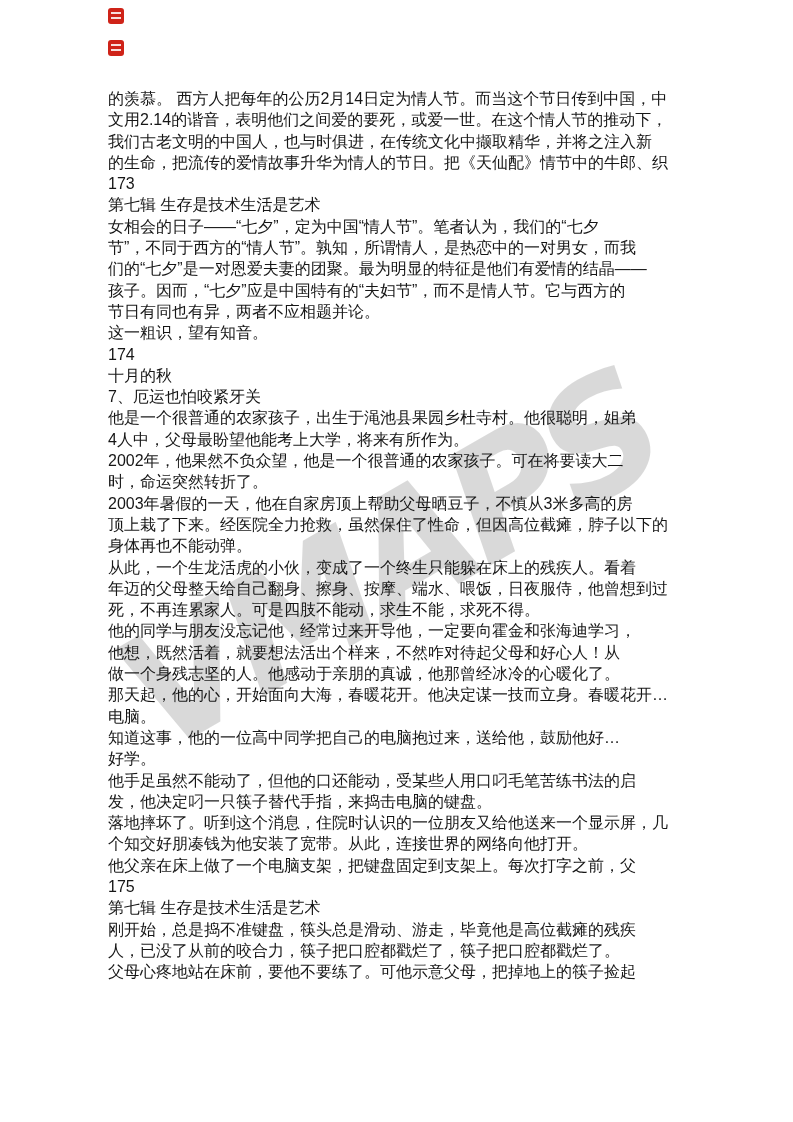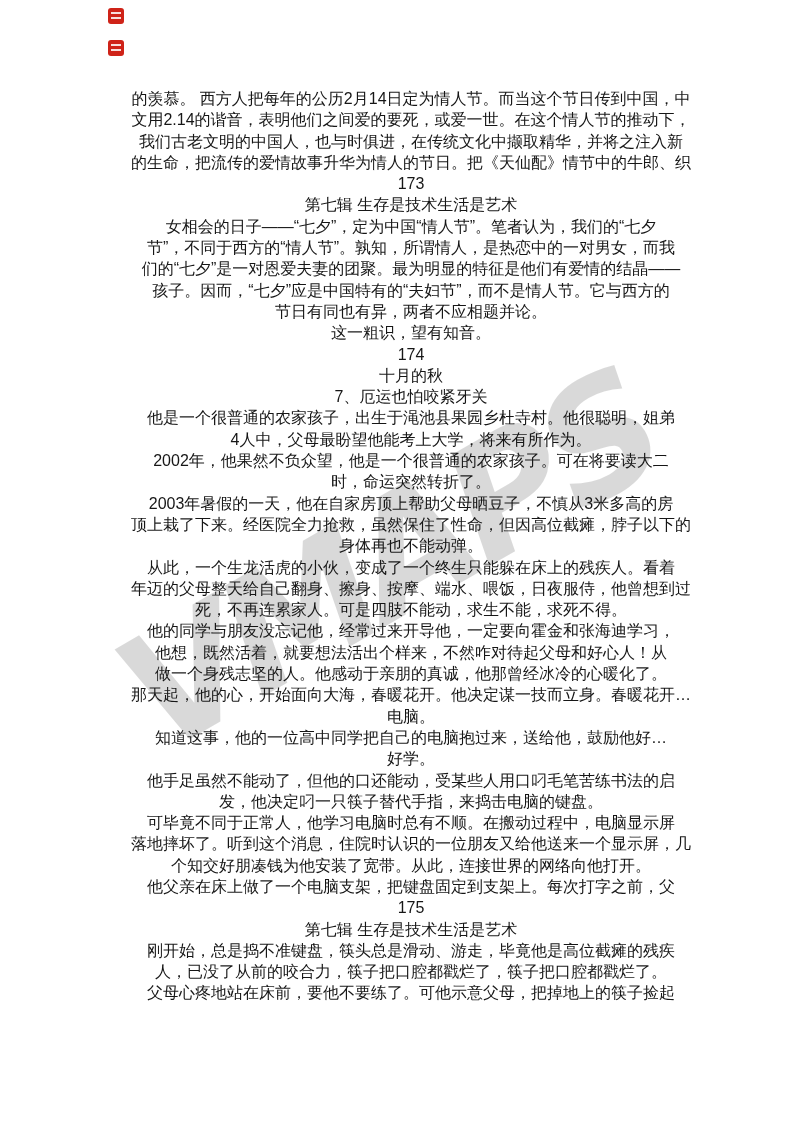--- a/index.html
+++ b/index.html
@@ -59,21 +59,20 @@
   
   .content {
     position: absolute;
     left: 108px;
     top: 88px;
     width: 606px;
     z-index: 2;
     font-size: 16px;
     line-height: 21.3px;
     color: #161616;
-    text-align: center;
   }
   .line {
     white-space: pre;
     min-height: 21.3px;
   }
 </style>
 </head>
 <body>
 
 <div class="page">
@@ -111,21 +110,20 @@
     <div class="line">死，不再连累家人。可是四肢不能动，求生不能，求死不得。</div>
     <div class="line">他的同学与朋友没忘记他，经常过来开导他，一定要向霍金和张海迪学习，</div>
     <div class="line">他想，既然活着，就要想法活出个样来，不然咋对待起父母和好心人！从</div>
     <div class="line">做一个身残志坚的人。他感动于亲朋的真诚，他那曾经冰冷的心暖化了。</div>
     <div class="line">那天起，他的心，开始面向大海，春暖花开。他决定谋一技而立身。春暖花开…</div>
     <div class="line">电脑。</div>
     <div class="line">知道这事，他的一位高中同学把自己的电脑抱过来，送给他，鼓励他好…</div>
     <div class="line">好学。</div>
     <div class="line">他手足虽然不能动了，但他的口还能动，受某些人用口叼毛笔苦练书法的启</div>
     <div class="line">发，他决定叼一只筷子替代手指，来捣击电脑的键盘。</div>
-    <div class="line">可毕竟不同于正常人，他学习电脑时总有不顺。在搬动过程中，电脑显示屏</div>
     <div class="line">落地摔坏了。听到这个消息，住院时认识的一位朋友又给他送来一个显示屏，几</div>
     <div class="line">个知交好朋凑钱为他安装了宽带。从此，连接世界的网络向他打开。</div>
     <div class="line">他父亲在床上做了一个电脑支架，把键盘固定到支架上。每次打字之前，父</div>
     <div class="line">175</div>
     <div class="line">第七辑 生存是技术生活是艺术</div>
     <div class="line">刚开始，总是捣不准键盘，筷头总是滑动、游走，毕竟他是高位截瘫的残疾</div>
     <div class="line">人，已没了从前的咬合力，筷子把口腔都戳烂了，筷子把口腔都戳烂了。</div>
     <div class="line">父母心疼地站在床前，要他不要练了。可他示意父母，把掉地上的筷子捡起</div>
   </div>
 

